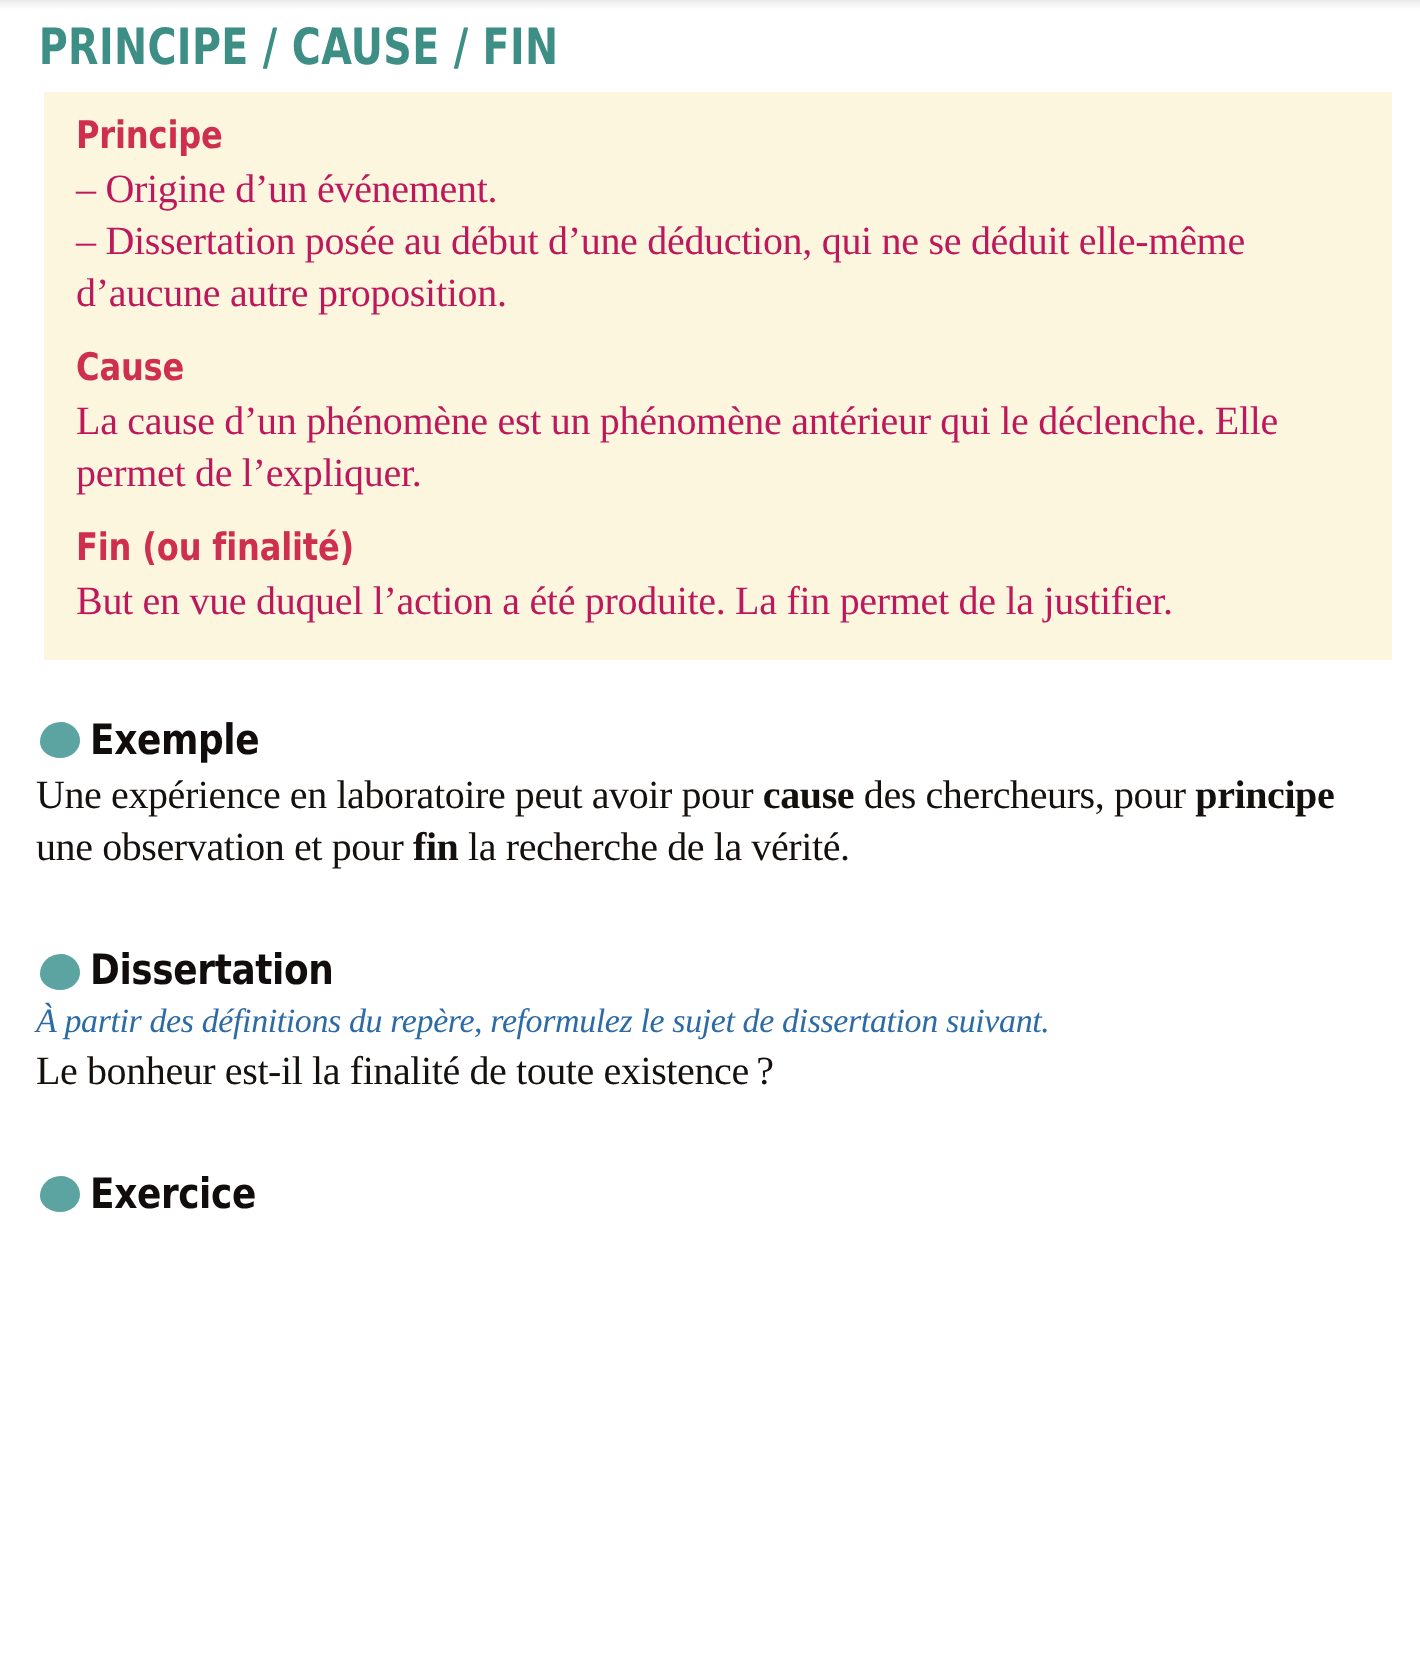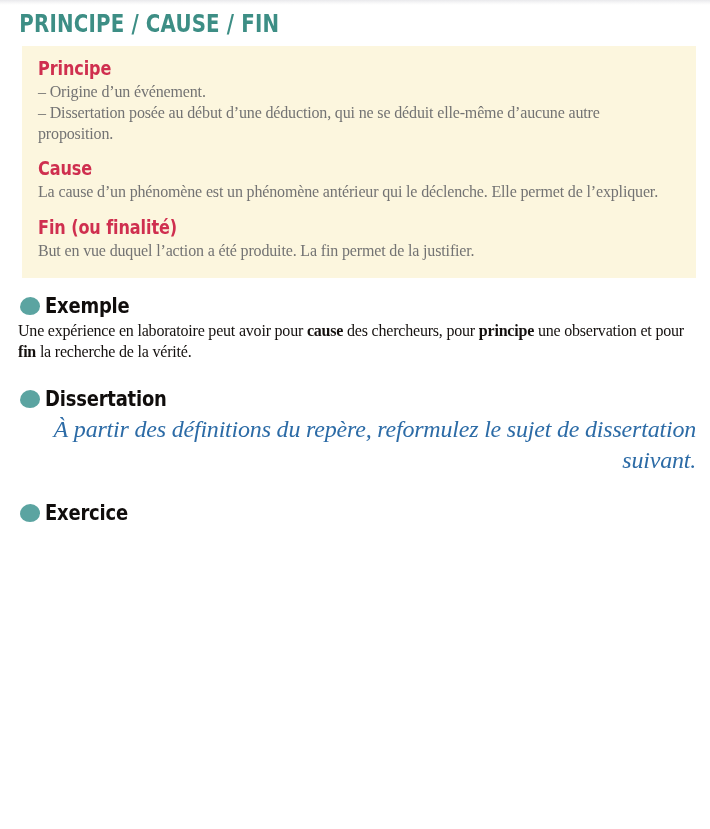--- a/index.html
+++ b/index.html
@@ -57,30 +57,30 @@
     color: #cf2f4f;
     letter-spacing: -0.1px;
     line-height: 1.15;
     margin: 0 0 2px 0;
     transform: scaleX(0.94);
     transform-origin: left center;
   }
   .def-heading.spaced { margin-top: 14px; }
   .def-body {
     font-family: "Liberation Serif", serif;
-    font-size: 16px;
+    font-size: 20px;
     line-height: 1.30;
-    color: #737373;
+    color: #be185d;
     margin: 0;
     letter-spacing: -0.15px;
   }
   .def-body .dash-line { display: block; }
 
   
-  .section { margin: 4px 14px 0 18px; }
+  .section { margin: 16px 14px 0 18px; }
   .section.exemple { padding-top: 13px; }
   .section.dissertation { padding-top: 21px; }
   .section.exercice { padding-top: 21px; }
 
   .section-head {
     display: flex;
     align-items: center;
     gap: 5px;
     margin: 0 0 3px 0;
     padding-left: 2px;
@@ -98,36 +98,35 @@
     font-weight: bold;
     font-size: 21px;
     color: #100d0c;
     letter-spacing: -0.2px;
     transform: scaleX(0.95);
     transform-origin: left center;
     line-height: 1.1;
   }
   .body-text {
     font-family: "Liberation Serif", serif;
-    font-size: 16px;
+    font-size: 20px;
     line-height: 1.31;
     color: #14100e;
     margin: 0;
     letter-spacing: -0.2px;
   }
   .body-text b { font-weight: bold; }
   .consigne {
     font-family: "Liberation Serif", serif;
     font-style: italic;
-    font-size: 24px;
+    font-size: 17px;
     line-height: 1.31;
     color: #2c6ba6;
     margin: 0;
     letter-spacing: -0.2px;
-    text-align: right;
   }
 </style>
 </head>
 <body>
 
 <div class="scan-edge"></div>
 
 <div class="page">
 
   <h1 class="repere-title">PRINCIPE / CAUSE / FIN</h1>
@@ -155,20 +154,21 @@
     </div>
     <p class="body-text"><span>Une expérience en laboratoire peut avoir pour </span><b>cause</b><span> des chercheurs, pour </span><b>principe</b><span> une observation et pour </span><b>fin</b><span> la recherche de la vérité.</span></p>
   </div>
 
   <div class="section dissertation">
     <div class="section-head">
       <span class="bullet-dot"></span>
       <span class="section-title">Dissertation</span>
     </div>
     <p class="consigne">À partir des définitions du repère, reformulez le sujet de dissertation suivant.</p>
+    <p class="body-text">Le bonheur est-il la finalité de toute existence ?</p>
   </div>
 
   <div class="section exercice">
     <div class="section-head">
       <span class="bullet-dot"></span>
       <span class="section-title">Exercice</span>
     </div>
   </div>
 
 </div>

